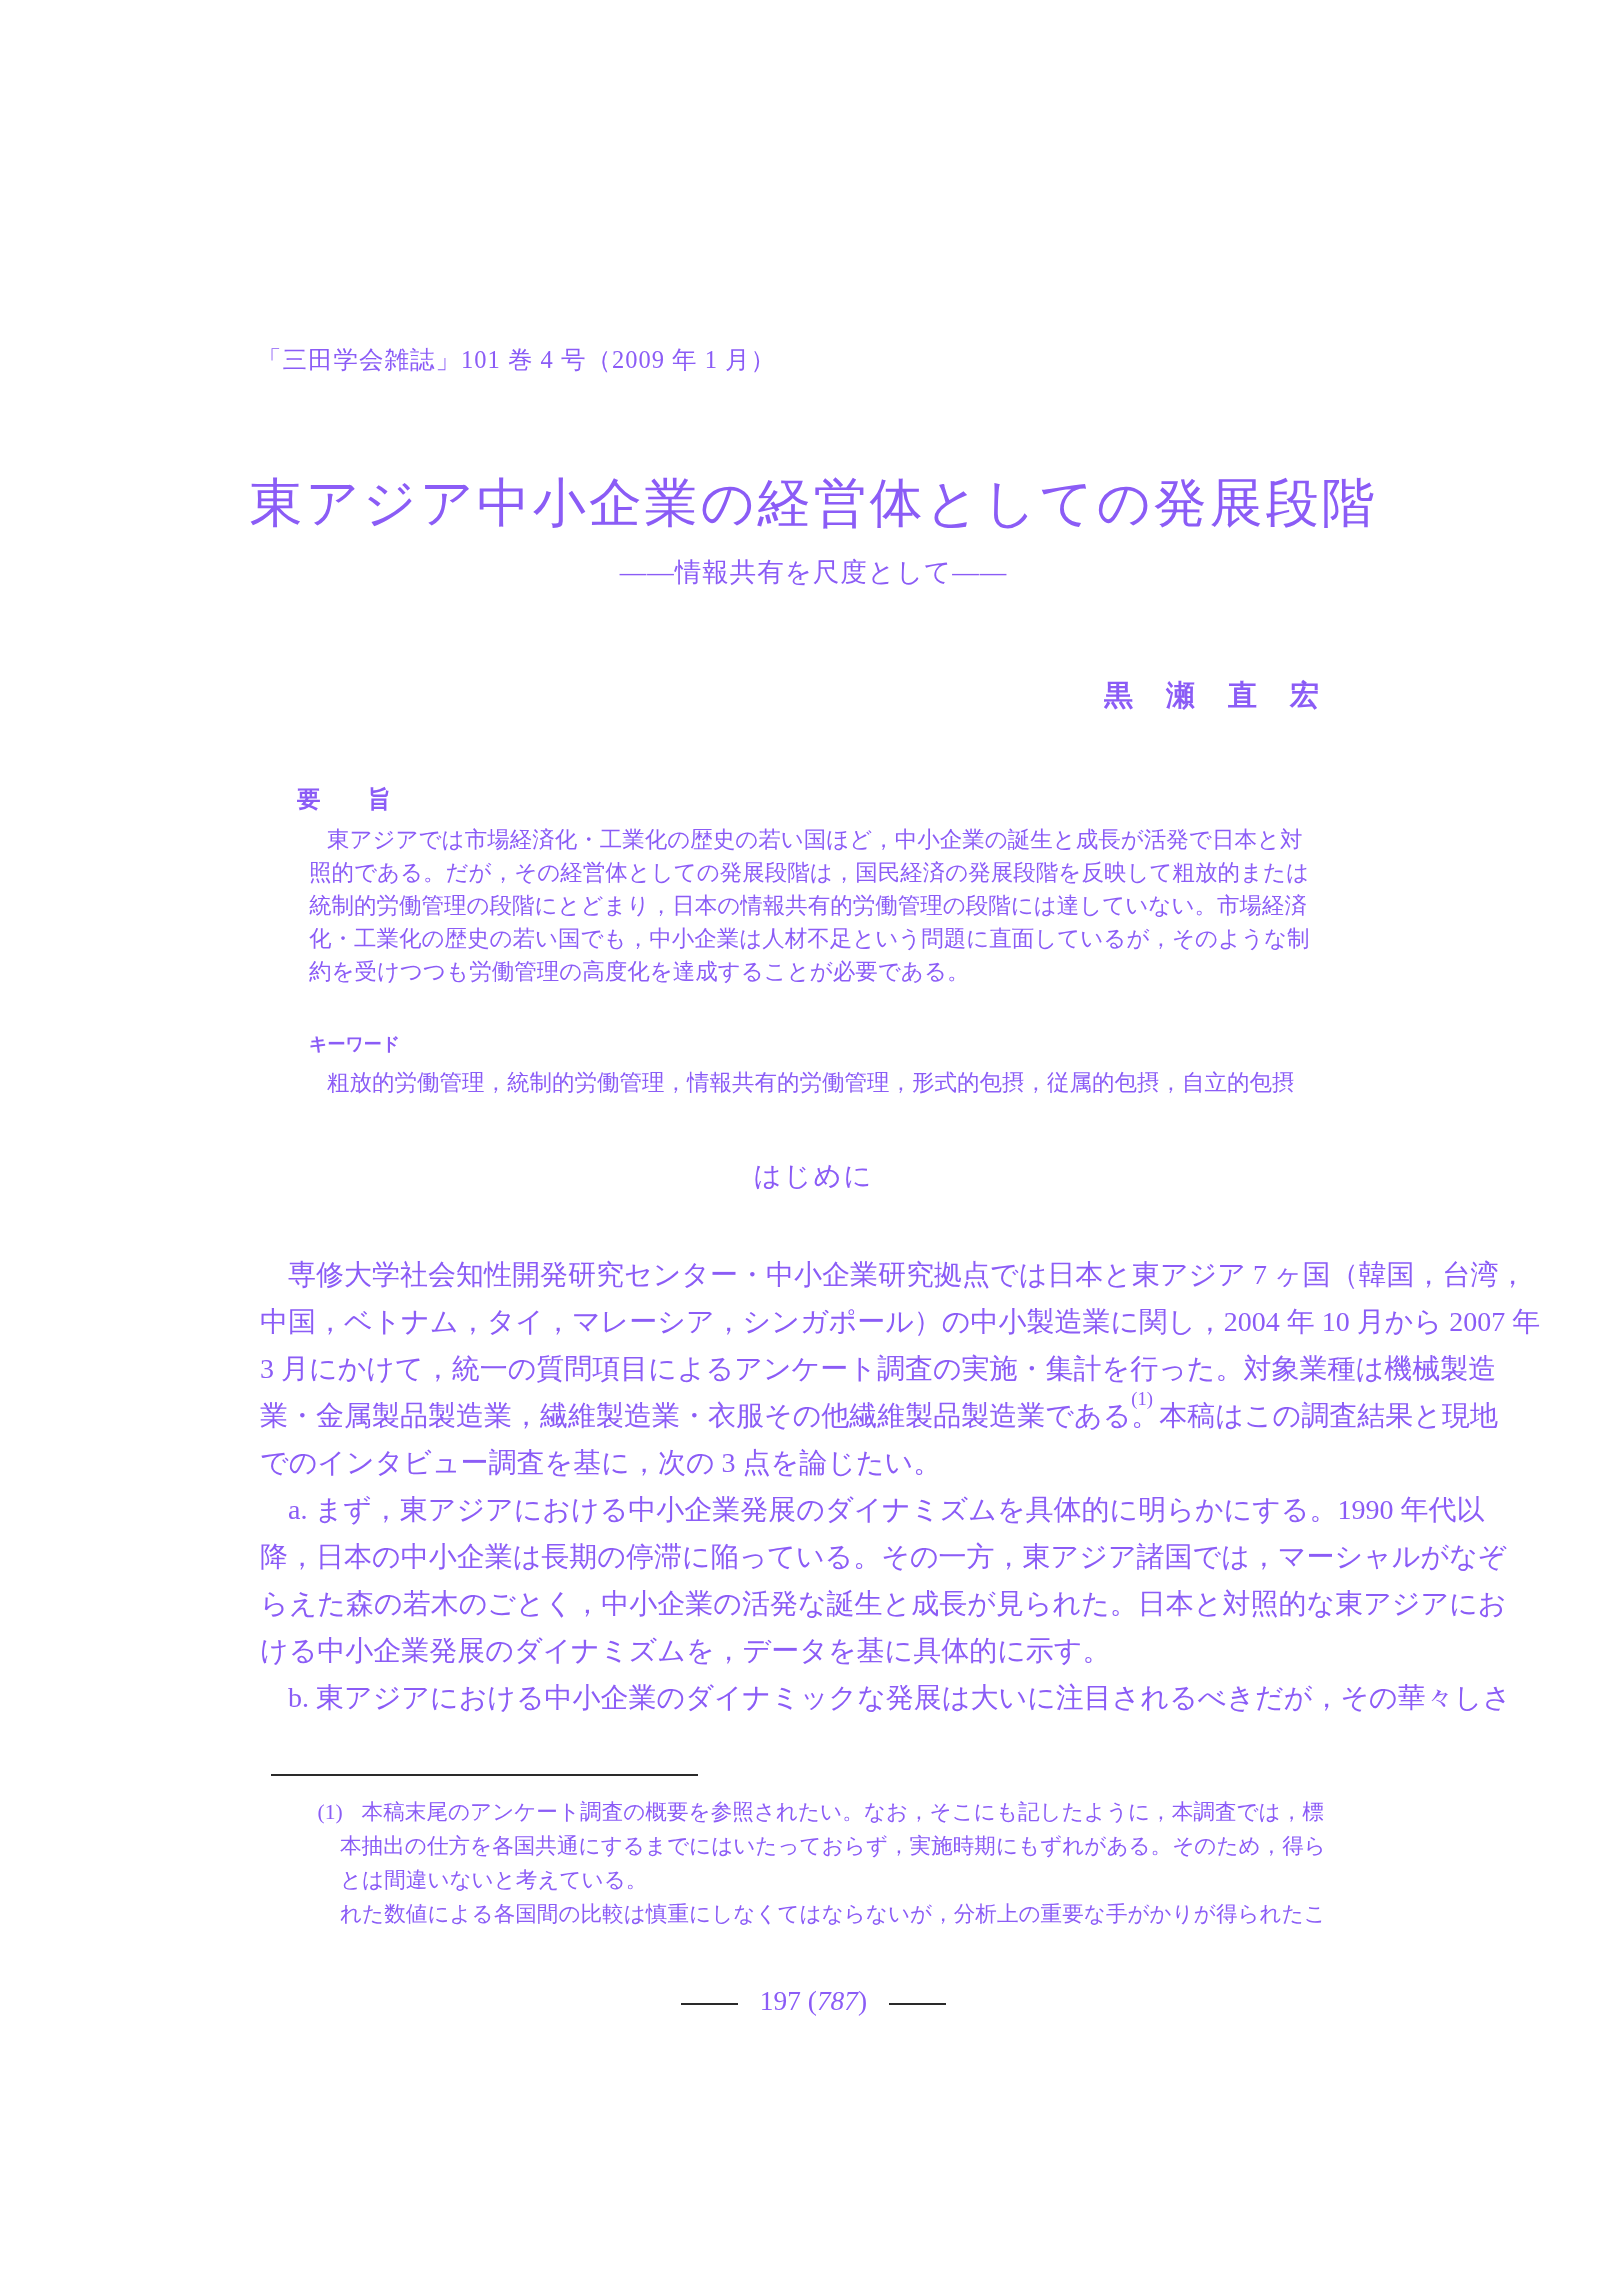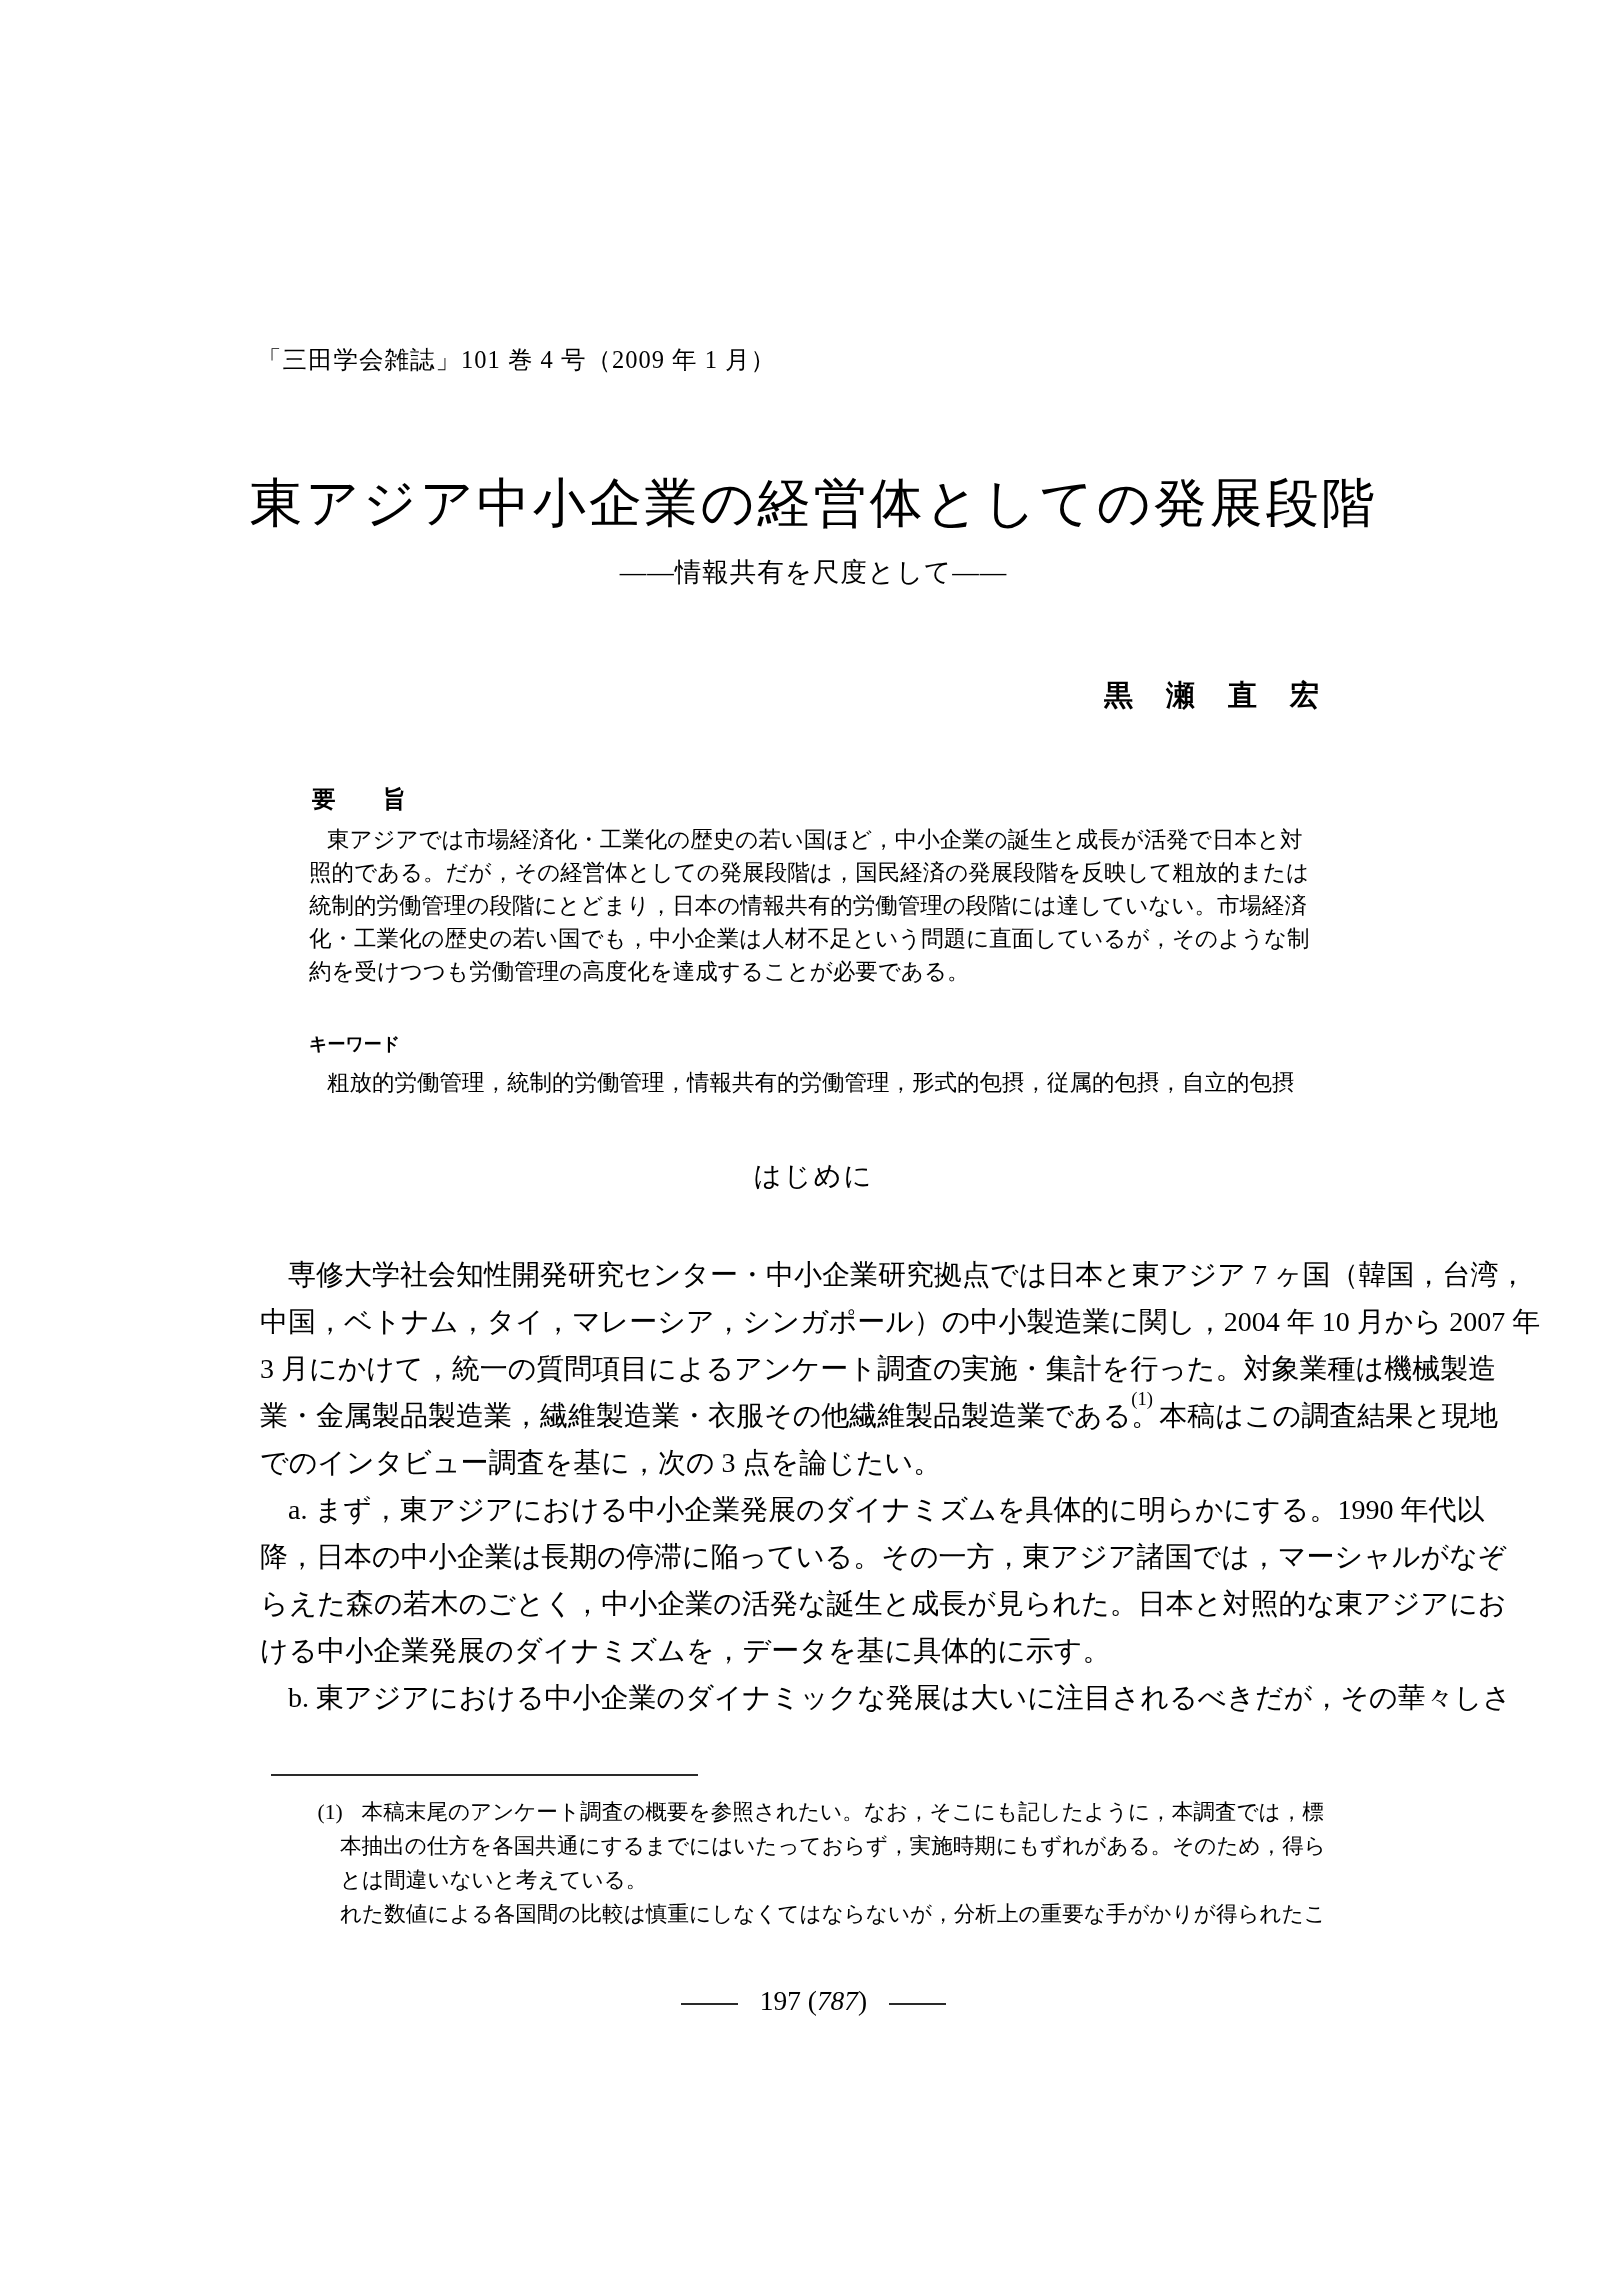--- a/index.html
+++ b/index.html
@@ -2,31 +2,31 @@
 <html><head>
 <meta charset="utf-8">
 <style>
   html,body{margin:0;padding:0;background:#e8e8e8;}
   .page{
     position:relative;
     width:1620px;height:2293px;
     background:#ffffff;
     margin:0 auto;
     font-family:"Liberation Serif","DejaVu Serif",serif;
-    color:#000000;
+    color:#8b5cf6;
     overflow:hidden;
   }
   .abs{position:absolute;}
   .center-col{left:235px;width:1157px;text-align:center;}
   .journal-header{left:257px;top:345px;font-size:24.5px;line-height:29px;letter-spacing:1px;white-space:nowrap;}
   .paper-title{top:475px;font-size:53px;line-height:57px;letter-spacing:2.9px;white-space:nowrap;}
   .paper-subtitle{top:555px;font-size:26.5px;line-height:35px;letter-spacing:1px;white-space:nowrap;}
   .author-name{top:674px;right:299px;font-size:29px;line-height:43px;letter-spacing:2px;white-space:nowrap;font-weight:bold;}
   .gothic{font-family:"Liberation Sans","DejaVu Sans",sans-serif;font-weight:600;}
-  .abstract-label{left:312px;top:783px;font-size:23.5px;line-height:33px;white-space:nowrap;}
+  .abstract-label{left:297px;top:783px;font-size:23.5px;line-height:33px;white-space:nowrap;}
   .abstract-body{left:309px;top:823px;width:1044px;font-size:22.5px;line-height:33px;}
   .keywords-label{left:309px;top:1028px;font-size:18px;line-height:33px;white-space:nowrap;}
   .keywords-line{left:309px;top:1066px;width:1044px;font-size:22.5px;line-height:33px;}
   .section-heading{top:1159px;font-size:27.4px;line-height:35px;letter-spacing:2px;}
   .body-text{left:260px;top:1251px;width:1137px;font-size:28px;line-height:47px;}
   .tl{white-space:nowrap;}
   .indent{text-indent:1em;}
   .indent-half{text-indent:0.8em;}
   .fn-sup{
     display:inline-block;width:0;overflow:visible;

